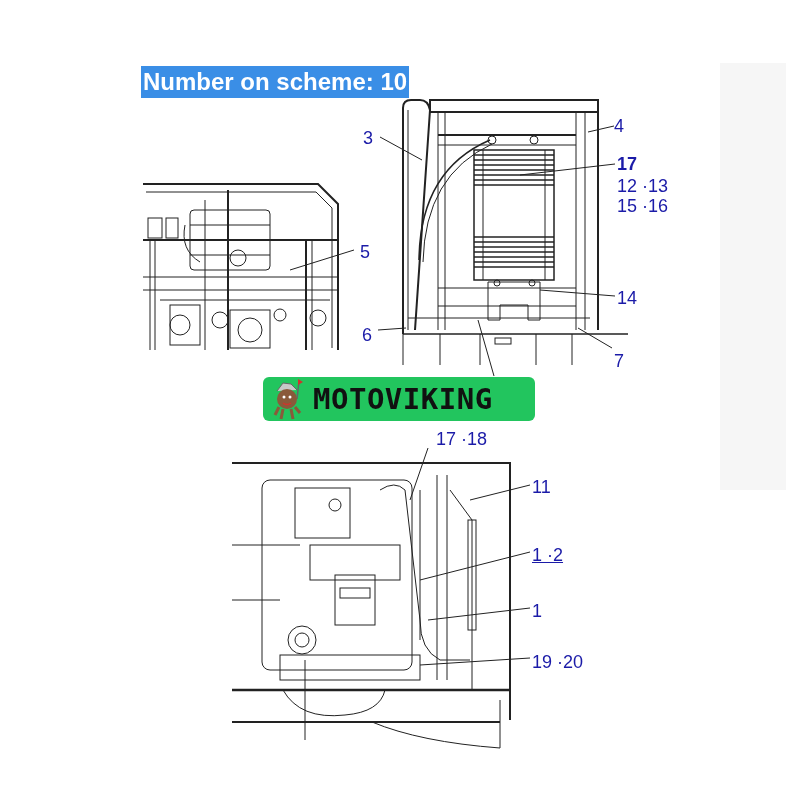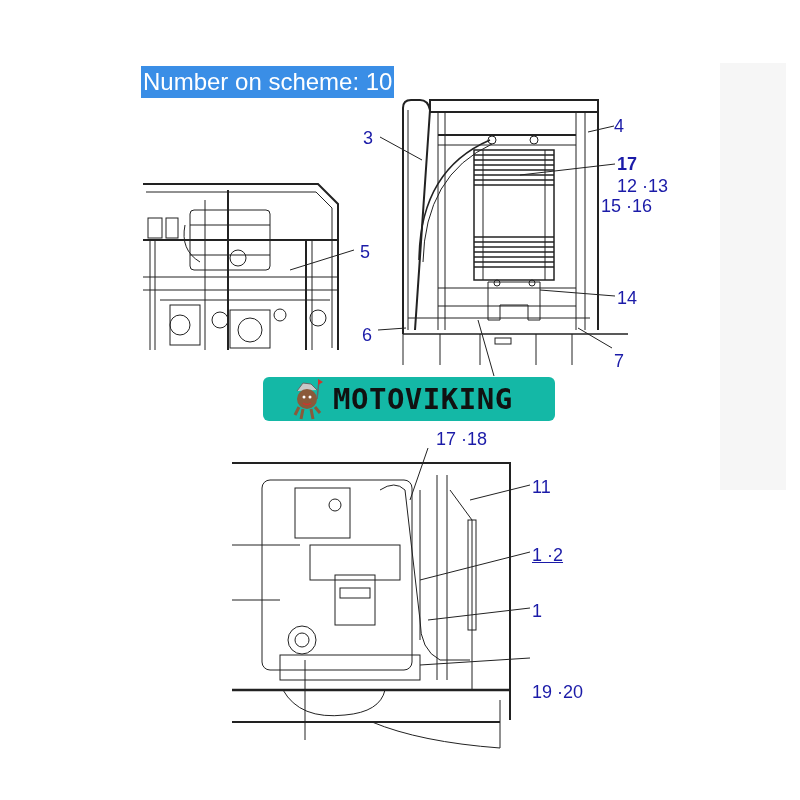--- a/index.html
+++ b/index.html
@@ -1,28 +1,28 @@
 <!DOCTYPE html>
 <html><head>
 <meta charset="utf-8">
 <style>
   html, body { margin:0; padding:0; background:#ffffff; }
   body { width:800px; height:800px; position:relative; overflow:hidden; font-family:"Liberation Sans", sans-serif; }
   .title {
     position:absolute; left:141px; top:66px; height:32px; padding:0 2px;
-    background:#3a8ee6; color:#ffffff; font-weight:normal; font-size:24px; line-height:32px;
+    background:#3a8ee6; color:#ffffff; font-weight:bold; font-size:24px; line-height:32px;
     font-family:"Liberation Sans", sans-serif; white-space:nowrap;
   }
   .side-panel { position:absolute; left:720px; top:63px; width:66px; height:427px; background:#f6f6f6; }
   svg.drawing { position:absolute; left:0; top:0; }
   .callout { position:absolute; color:#1b1ba8; font-size:18px; line-height:20px; font-family:"Liberation Sans", sans-serif; white-space:nowrap; }
   .callout.bold { font-weight:bold; }
   .watermark {
     position:absolute; left:263px; top:377px; width:272px; height:44px;
-    background:#14b8a6; border-radius:6px; display:flex; align-items:center;padding-left:20px;
+    background:#22c55e; border-radius:6px; display:flex; align-items:center;
   }
   .wm-logo { width:44px; height:44px; margin-left:4px; }
   .wm-text { font-family:"DejaVu Sans Mono", monospace; font-weight:bold; font-size:29px; color:#111; letter-spacing:0.5px; margin-left:2px; }
 </style>
 </head>
 <body>
 
 <div class="side-panel"></div>
 
 <svg class="drawing" width="800" height="800" viewBox="0 0 800 800" fill="none" stroke="#222" stroke-width="1">
@@ -147,30 +147,30 @@
     <line x1="530" y1="658" x2="420" y2="665"></line>
   </g>
 </svg>
 
 <div class="title">Number on scheme: 10</div>
 
 <div class="callout" style="left:363px;top:128px;">3</div>
 <div class="callout" style="left:614px;top:116px;">4</div>
 <div class="callout bold" style="left:617px;top:154px;">17</div>
 <div class="callout" style="left:617px;top:176px;text-align:right;">12 ·13</div>
-<div class="callout" style="left:601px;top:196px;">15 ·16</div>
+<div class="callout" style="left:617px;top:196px;">15 ·16</div>
 <div class="callout" style="left:360px;top:242px;">5</div>
 <div class="callout" style="left:617px;top:288px;">14</div>
 <div class="callout" style="left:362px;top:325px;">6</div>
 <div class="callout" style="left:614px;top:351px;">7</div>
 <div class="callout" style="left:436px;top:429px;">17 ·18</div>
 <div class="callout" style="left:532px;top:477px;">11</div>
 <div class="callout" style="left:532px;top:545px;text-decoration:underline;">1 ·2</div>
 <div class="callout" style="left:532px;top:601px;">1</div>
-<div class="callout" style="left:532px;top:652px;margin-top:30px;">19 ·20</div>
+<div class="callout" style="left:532px;top:652px;">19 ·20</div>
 
 <div class="watermark">
   <svg class="wm-logo" viewBox="0 0 44 44">
     <path d="M10 14 L16 6 L24 7 L30 13" fill="#c8c8c8" stroke="#666" stroke-width="1"></path>
     <line x1="32" y1="4" x2="30" y2="22" stroke="#666" stroke-width="1.5"></line>
     <path d="M31 2 L36 5 L31 8 Z" fill="#d0342c"></path>
     <ellipse cx="20" cy="22" rx="10" ry="10" fill="#8a5a3a"></ellipse>
     <circle cx="17" cy="20" r="1.5" fill="#fff"></circle>
     <circle cx="23" cy="20" r="1.5" fill="#fff"></circle>
     <path d="M16 26 Q20 29 24 26" stroke="#d0342c" stroke-width="1.5" fill="none"></path>

